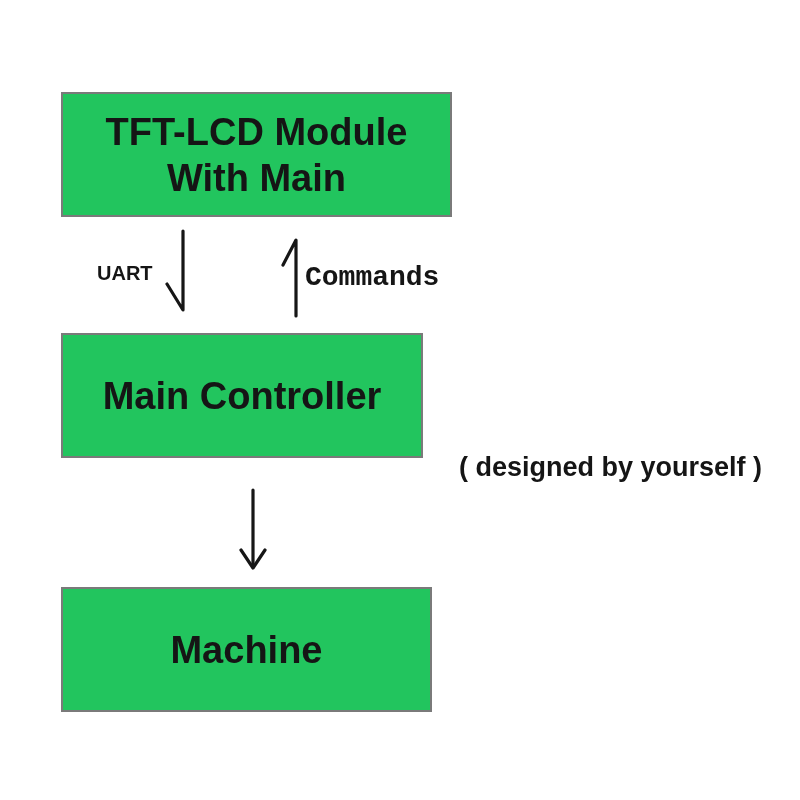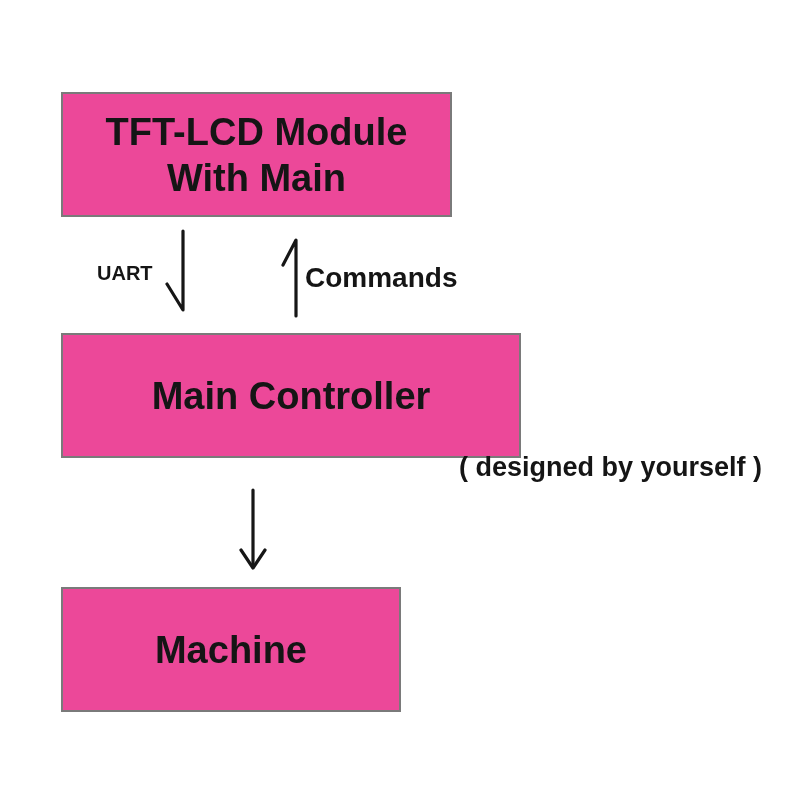--- a/index.html
+++ b/index.html
@@ -12,53 +12,54 @@
     width: 800px;
     height: 800px;
     background: #ffffff;
     font-family: "Liberation Sans", sans-serif;
     color: #151515;
     overflow: hidden;
   }
   .box {
     position: absolute;
     border: 2px solid #7a7a7a;
-    background: #ec4899;
+    background: #22c55e;
     display: flex;
     flex-direction: column;
     align-items: center;
     justify-content: center;
     text-align: center;
     box-sizing: border-box;
   }
   .box-line {
     font-weight: 700;
     font-size: 38px;
     line-height: 46px;
     white-space: nowrap;
   }
   #box-tft { left: 61px; top: 92px;  width: 391px; height: 125px; }
-  #box-mcu { left: 61px; top: 333px; width: 460px; height: 125px; }
-  #box-machine { left: 61px; top: 587px; width: 340px; height: 125px; }
+  #box-mcu { left: 61px; top: 333px; width: 362px; height: 125px; }
+  #box-machine { left: 61px; top: 587px; width: 371px; height: 125px; }
   .label {
     position: absolute;
     font-weight: 700;
     white-space: nowrap;
   }
   #label-uart {
     left: 97px;
     top: 258px;
     font-size: 20px;
     line-height: 30px;
   }
   #label-commands {
     left: 305px;
     top: 263px;
     font-size: 28px;
     line-height: 30px;
+    font-family: Liberation Mono, monospace;
   }
   #label-designed {
     left: 459px;
     top: 423px;
     font-size: 27px;
     line-height: 29px;
     margin-top: 30px;
   }
   .arrow-layer {
     position: absolute;

